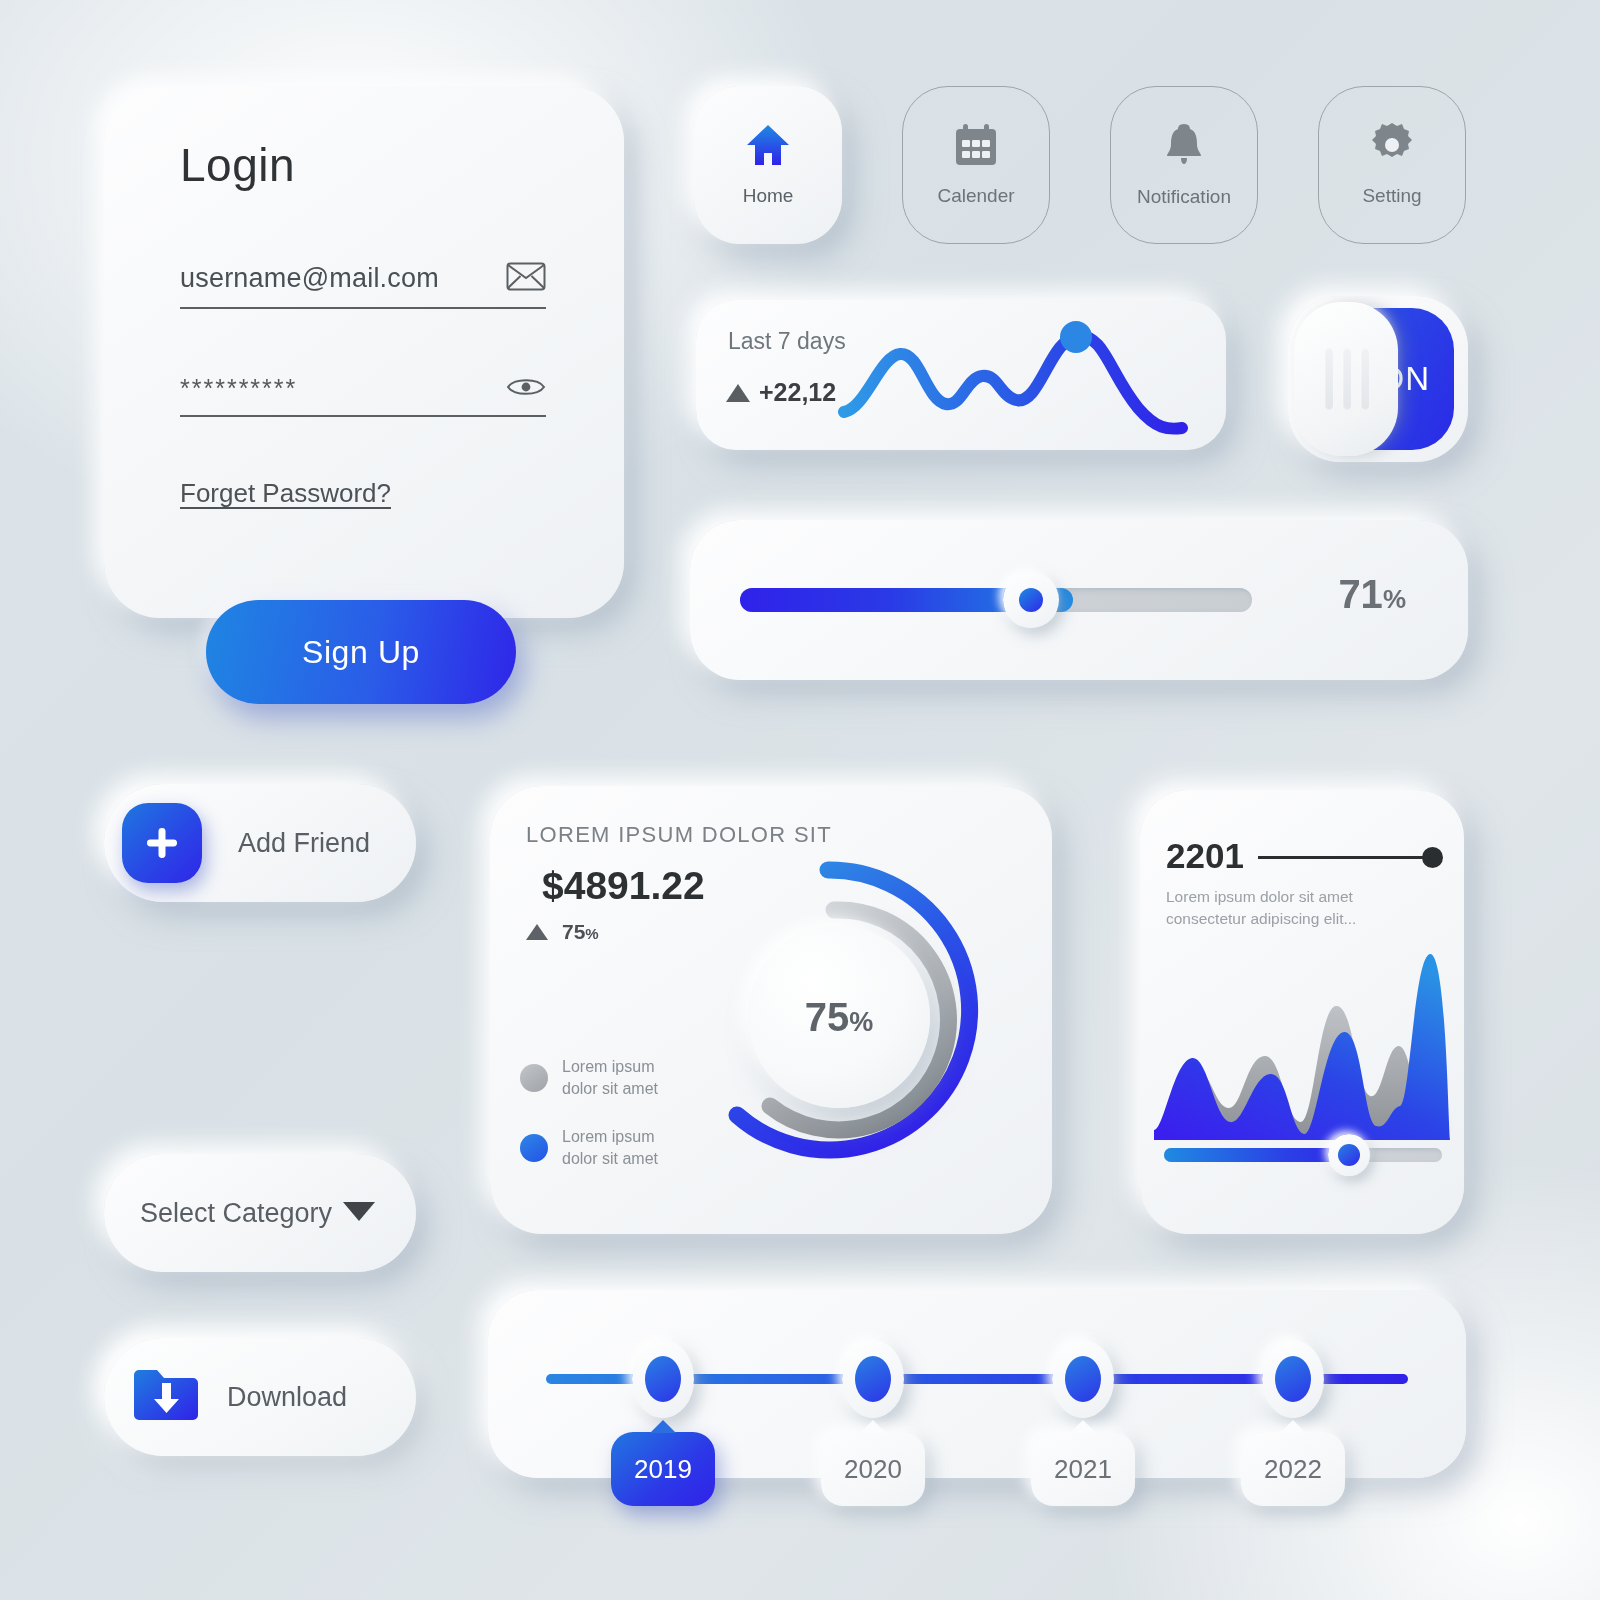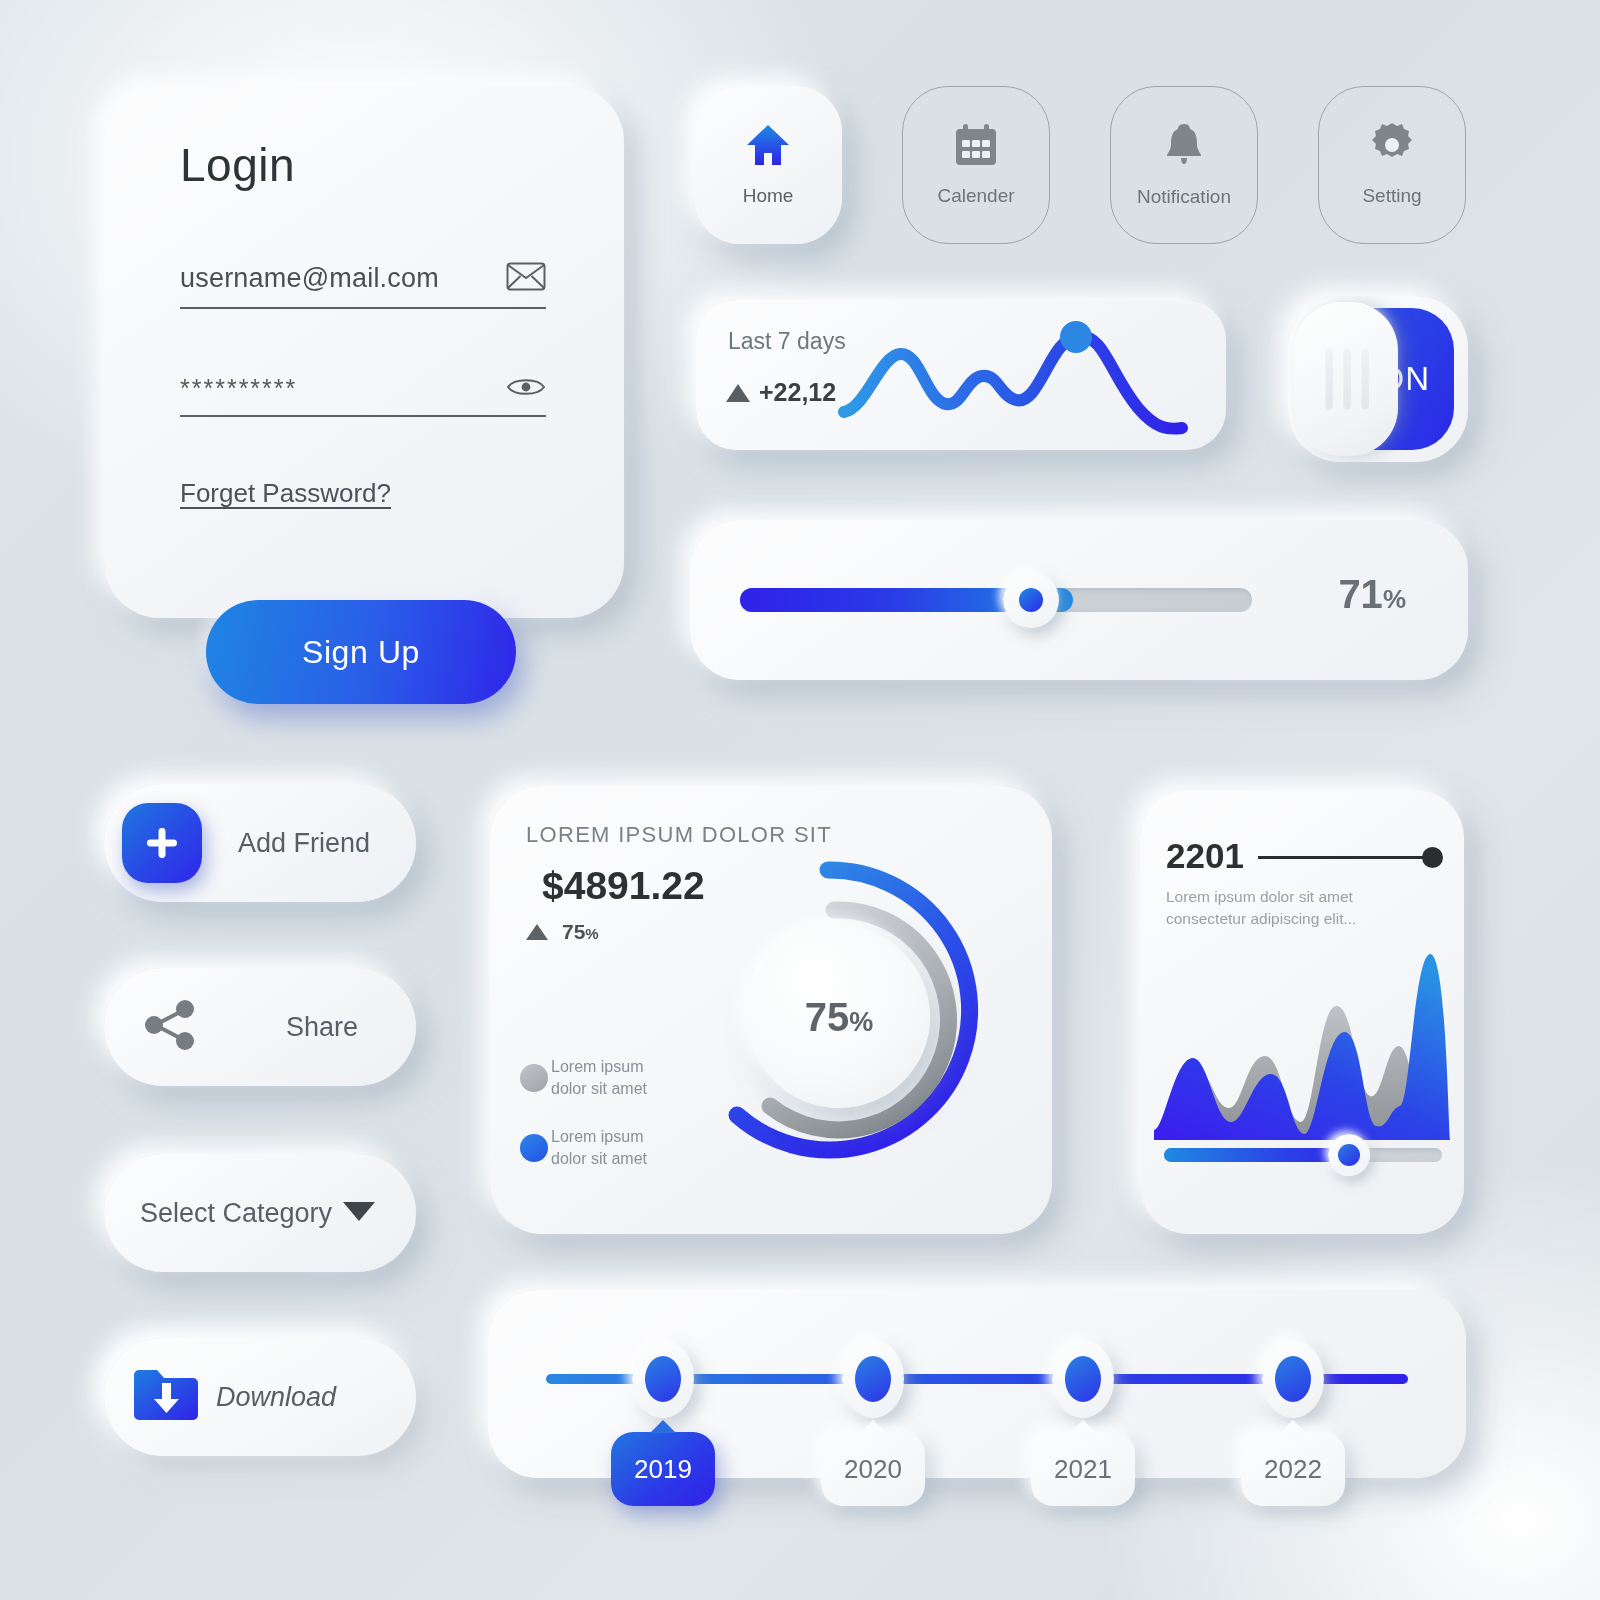--- a/index.html
+++ b/index.html
@@ -180,21 +180,21 @@
   }
   #download-btn {
     top: 1338px; height: 118px;
     background: linear-gradient(150deg,#fdfefe 0%,#f6f8f9 60%,#f0f3f5 100%);
     box-shadow:
       -9px -9px 20px rgba(255,255,255,0.95),
       10px 12px 26px rgba(158,172,186,0.5),
       0 0 32px 8px rgba(255,255,255,0.55);
   }
   #download-icon { margin-left: 28px; }
-  #download-label { margin-left: 16px; font-style: italic; }
+  #download-label { margin-left: 27px; }
 
   
   #donut-card {
     left: 490px; top: 786px; width: 562px; height: 448px; border-radius: 52px;
   }
   #donut-heading {
     position: absolute; left: 36px; top: 36px;
     font-size: 22px; letter-spacing: 1.3px; color: #7b8186; font-weight: 400;
   }
   #donut-amount {
@@ -202,21 +202,21 @@
     font-size: 39px; font-weight: 700; color: #2d3134;
   }
   #donut-change {
     position: absolute; left: 36px; top: 134px;
     display: flex; align-items: center; gap: 14px;
     font-size: 21px; font-weight: 700; color: #4c5155;
   }
   #donut-change .tri-up { border-bottom-color: #5c6267; border-left-width: 11px; border-right-width: 11px; border-bottom-width: 16px;}
   #donut-change .pct { font-size: 15px; }
   .legend-row {
-    position: absolute; left: 30px; display: flex; align-items: center; gap: 3px;
+    position: absolute; left: 30px; display: flex; align-items: center; gap: 14px;
   }
   .legend-dot { width: 28px; height: 28px; border-radius: 50%; flex: none; }
   .legend-text { font-size: 16px; line-height: 1.35; color: #8a9096; }
   #donut-center {
     position: absolute; left: 258px; top: 140px; width: 182px; height: 182px;
     border-radius: 50%;
     background: radial-gradient(circle at 36% 30%, #ffffff 0%, #f7f9fa 55%, #eceff2 100%);
     box-shadow: -8px -8px 18px rgba(255,255,255,0.95), 12px 14px 30px rgba(150,165,180,0.5);
     display: flex; align-items: center; justify-content: center;
   }
@@ -441,32 +441,20 @@
   <div class="abs neu pill-btn" style="top:784px">
     <span id="add-friend-icon">
       <svg width="40" height="40" viewBox="0 0 40 40" fill="#fff">
         <rect x="16.5" y="5" width="7" height="30" rx="3.4"></rect>
           <rect x="5" y="16.5" width="30" height="7" rx="3.4"></rect>
       </svg>
     </span>
     <span class="pill-label" id="add-friend-label">Add Friend</span>
   </div>
 
-  <div class="abs neu pill-btn" style="top:968px">
-    <span style="margin-left:38px">
-      <svg width="56" height="52" viewBox="0 0 56 52" fill="#767c81" stroke="#767c81" stroke-width="4">
-        <line x1="13" y1="26" x2="42" y2="11"></line>
-          <line x1="13" y1="26" x2="42" y2="41"></line>
-        <circle cx="12" cy="26" r="9" stroke="none"></circle>
-          <circle cx="43" cy="10" r="9" stroke="none"></circle>
-          <circle cx="43" cy="42" r="9" stroke="none"></circle>
-      </svg>
-    </span>
-    <span class="pill-label" id="share-label">Share</span>
-  </div>
 
   <div class="abs neu pill-btn" id="select-category" style="top:1154px">
     <span class="pill-label">Select Category</span>
     <span>
       <svg width="34" height="22" viewBox="0 0 34 22">
           <path d="M1 2 L33 2 L17 21 Z" fill="#3f4549"></path>
         </svg>
     </span>
   </div>
 

